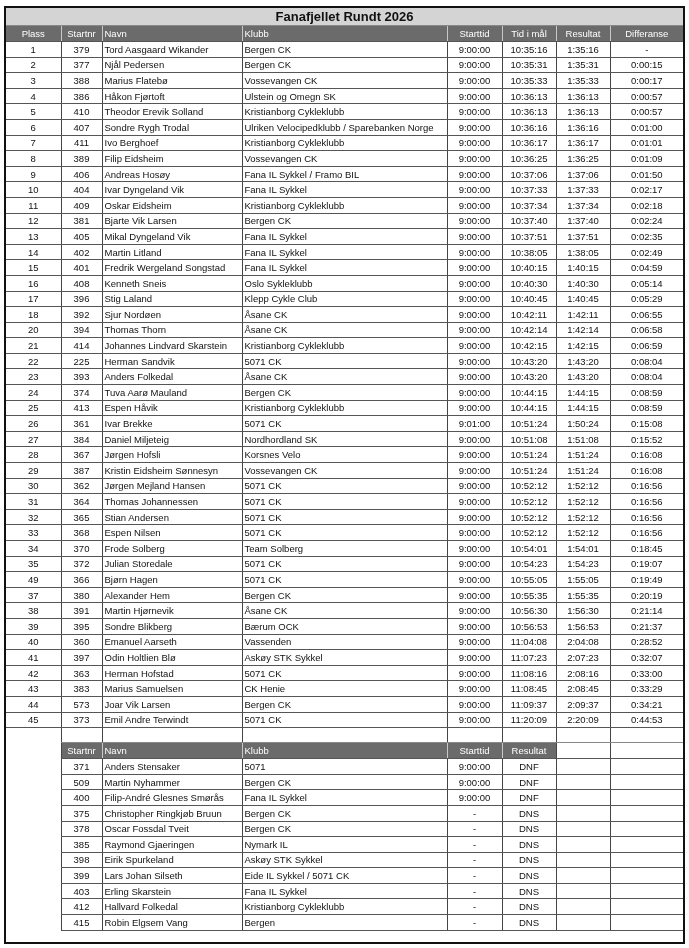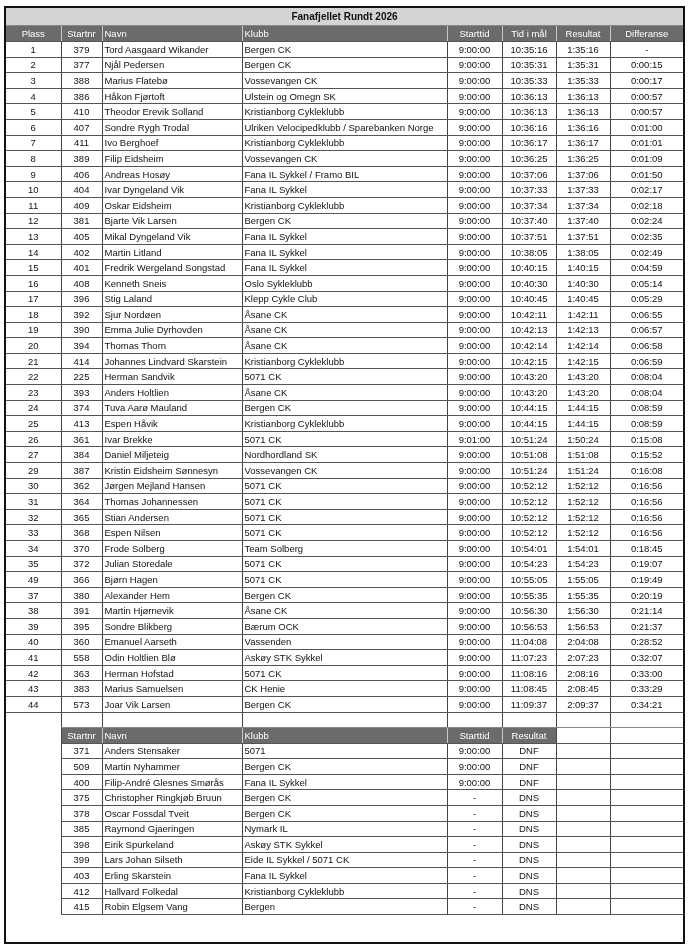--- a/index.html
+++ b/index.html
@@ -4,21 +4,21 @@
 <style>
   html, body { margin: 0; padding: 0; background: #ffffff; }
   body { width: 689px; height: 948px; position: relative; font-family: "Liberation Sans", sans-serif; }
   .sheet {
     position: absolute; left: 4px; top: 6px; width: 677px; height: 934px;
     border: 2px solid #111; background: #fff; box-sizing: content-box;
   }
   table { border-collapse: collapse; table-layout: fixed; width: 677px; }
   td, th { padding: 0; font-size: 9.5px; line-height: 13px; height: 14.6px; overflow: hidden; white-space: nowrap; }
   .title-row td {
-    background: #d4d4d4; text-align: center; font-weight: bold; font-size: 10px;
+    background: #d4d4d4; text-align: center; font-weight: bold; font-size: 13px;
     height: 17px; line-height: 17px; border-bottom: 1px solid #888; color: #111;
   }
   .hdr th {
     background: #6b6b6b; color: #ffffff; font-weight: normal; height: 15px; line-height: 15px;
     border-left: 1px solid #c8c8c8; border-bottom: 1px solid #555; margin-left: 36px;
   }
   .hdr th:first-child { border-left: none; }
   .hdr th.left { text-align: left; padding-left: 2px; }
   .row td {
     border-bottom: 1px solid #555; border-left: 1px solid #444; color: #111;
@@ -244,30 +244,20 @@
           <td class="c">18</td>
           <td class="c">392</td>
           <td class="l">Sjur Nordøen</td>
           <td class="l">Åsane CK</td>
           <td class="c">9:00:00</td>
           <td class="c">10:42:11</td>
           <td class="c">1:42:11</td>
           <td class="c">0:06:55</td>
         </tr>
         <tr class="row">
-          <td class="c">19</td>
-          <td class="c">390</td>
-          <td class="l">Emma Julie Dyrhovden</td>
-          <td class="l">Åsane CK</td>
-          <td class="c">9:00:00</td>
-          <td class="c">10:42:13</td>
-          <td class="c">1:42:13</td>
-          <td class="c">0:06:57</td>
-        </tr>
-        <tr class="row">
           <td class="c">20</td>
           <td class="c">394</td>
           <td class="l">Thomas Thorn</td>
           <td class="l">Åsane CK</td>
           <td class="c">9:00:00</td>
           <td class="c">10:42:14</td>
           <td class="c">1:42:14</td>
           <td class="c">0:06:58</td>
         </tr>
         <tr class="row">
@@ -286,21 +276,21 @@
           <td class="l">Herman Sandvik</td>
           <td class="l">5071 CK</td>
           <td class="c">9:00:00</td>
           <td class="c">10:43:20</td>
           <td class="c">1:43:20</td>
           <td class="c">0:08:04</td>
         </tr>
         <tr class="row">
           <td class="c">23</td>
           <td class="c">393</td>
-          <td class="l">Anders Holtlien</td>
+          <td class="l">Anders Folkedal</td>
           <td class="l">Åsane CK</td>
           <td class="c">9:00:00</td>
           <td class="c">10:43:20</td>
           <td class="c">1:43:20</td>
           <td class="c">0:08:04</td>
         </tr>
         <tr class="row">
           <td class="c">24</td>
           <td class="c">374</td>
           <td class="l">Tuva Aarø Mauland</td>
@@ -334,20 +324,30 @@
           <td class="c">27</td>
           <td class="c">384</td>
           <td class="l">Daniel Miljeteig</td>
           <td class="l">Nordhordland SK</td>
           <td class="c">9:00:00</td>
           <td class="c">10:51:08</td>
           <td class="c">1:51:08</td>
           <td class="c">0:15:52</td>
         </tr>
         <tr class="row">
+          <td class="c">28</td>
+          <td class="c">367</td>
+          <td class="l">Jørgen Hofsli</td>
+          <td class="l">Korsnes Velo</td>
+          <td class="c">9:00:00</td>
+          <td class="c">10:51:24</td>
+          <td class="c">1:51:24</td>
+          <td class="c">0:16:08</td>
+        </tr>
+        <tr class="row">
           <td class="c">29</td>
           <td class="c">387</td>
           <td class="l">Kristin Eidsheim Sønnesyn</td>
           <td class="l">Vossevangen CK</td>
           <td class="c">9:00:00</td>
           <td class="c">10:51:24</td>
           <td class="c">1:51:24</td>
           <td class="c">0:16:08</td>
         </tr>
         <tr class="row">
@@ -455,21 +455,21 @@
           <td class="c">360</td>
           <td class="l">Emanuel Aarseth</td>
           <td class="l">Vassenden</td>
           <td class="c">9:00:00</td>
           <td class="c">11:04:08</td>
           <td class="c">2:04:08</td>
           <td class="c">0:28:52</td>
         </tr>
         <tr class="row">
           <td class="c">41</td>
-          <td class="c">558</td>
+          <td class="c">397</td>
           <td class="l">Odin Holtlien Blø</td>
           <td class="l">Askøy STK Sykkel</td>
           <td class="c">9:00:00</td>
           <td class="c">11:07:23</td>
           <td class="c">2:07:23</td>
           <td class="c">0:32:07</td>
         </tr>
         <tr class="row">
           <td class="c">42</td>
           <td class="c">363</td>
@@ -492,20 +492,30 @@
         </tr>
         <tr class="row">
           <td class="c">44</td>
           <td class="c">573</td>
           <td class="l">Joar Vik Larsen</td>
           <td class="l">Bergen CK</td>
           <td class="c">9:00:00</td>
           <td class="c">11:09:37</td>
           <td class="c">2:09:37</td>
           <td class="c">0:34:21</td>
+        </tr>
+        <tr class="row">
+          <td class="c">45</td>
+          <td class="c">373</td>
+          <td class="l">Emil Andre Terwindt</td>
+          <td class="l">5071 CK</td>
+          <td class="c">9:00:00</td>
+          <td class="c">11:20:09</td>
+          <td class="c">2:20:09</td>
+          <td class="c">0:44:53</td>
         </tr>
       </tbody>
     <tbody>
       <tr class="blank">
         <td style="border-bottom:none"></td>
         <td></td>
         <td></td>
         <td></td>
         <td></td>
         <td></td>

